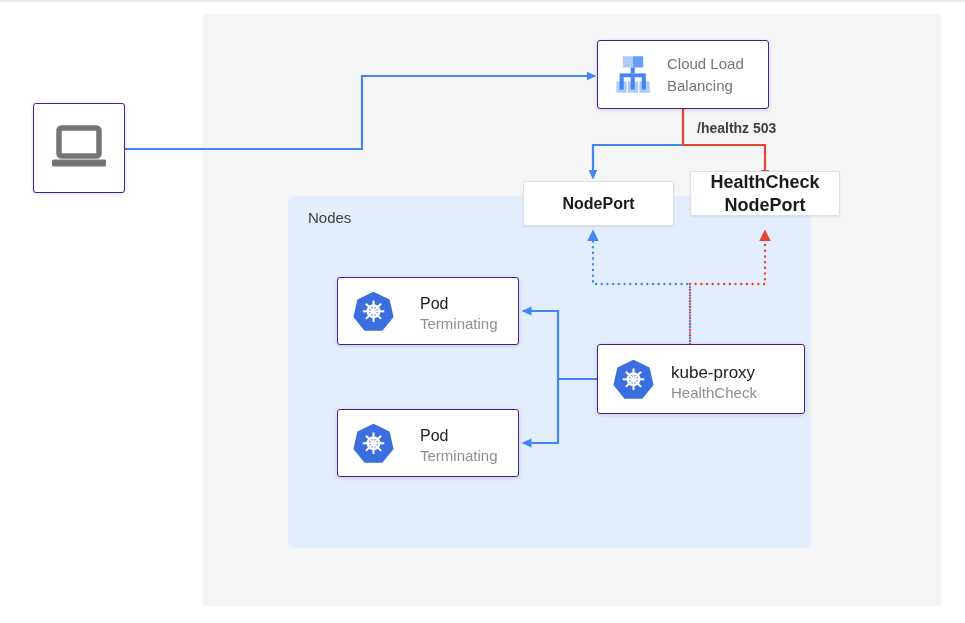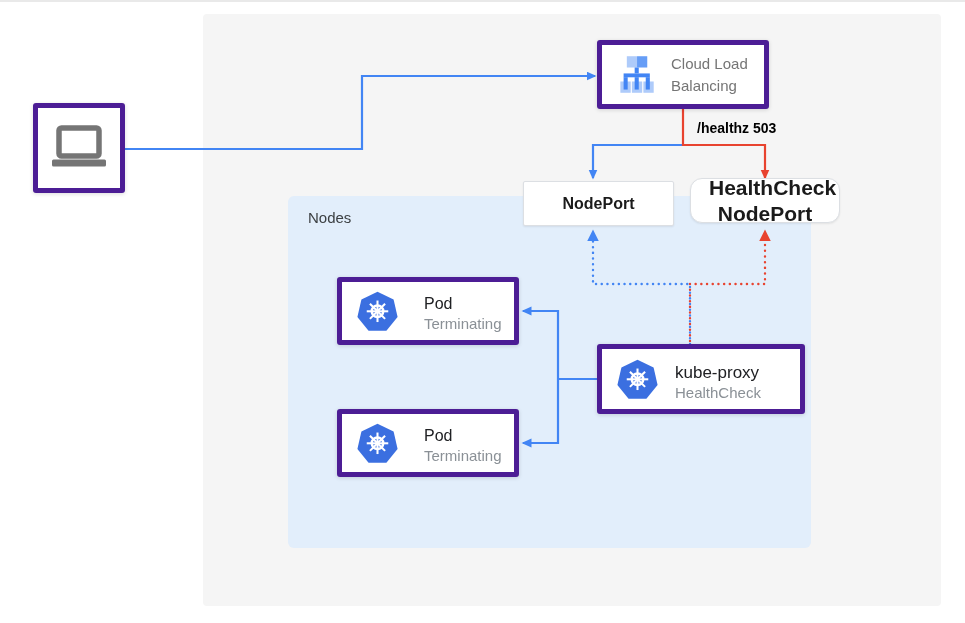--- a/index.html
+++ b/index.html
@@ -15,41 +15,41 @@
   }
   *{margin:0;padding:0;box-sizing:border-box;}
   html,body{background:#fff;}
   body{font-family:"Liberation Sans", sans-serif;}
   .canvas{position:relative;width:965px;height:623px;background:#fff;overflow:hidden;}
   .top-rule{position:absolute;left:0;top:0;width:965px;height:2px;background:#e9e9e9;}
   .panel-gray{position:absolute;left:203px;top:14px;width:738px;height:592px;background:var(--panel-bg);border-radius:4px;}
   .panel-nodes{position:absolute;left:288px;top:196px;width:523px;height:352px;background:var(--nodes-bg);border-radius:6px;}
   .nodes-label{padding:13px 0 0 20px;font-size:15px;color:#3c4043;}
   .connectors{position:absolute;left:0;top:0;width:965px;height:623px;pointer-events:none;}
-  .box{position:absolute;background:#fff;border:5px solid #4c1d95;border-radius:3px;
+  .box{position:absolute;background:#fff;border:1px solid #4c1d95;border-radius:3px;
        box-shadow:0 1px 4px rgba(0,0,0,0.14);display:flex;align-items:center;}
   .laptop-box{left:33px;top:103px;width:92px;height:90px;justify-content:center;}
   .clb-box{left:597px;top:40px;width:172px;height:69px;padding-left:13px;}
   .clb-label{margin-left:13px;width:92px;font-size:15px;line-height:1.42;color:#757575;}
   .port-box{position:absolute;background:#fff;border:1px solid #dcdfe3;border-radius:2px;
        box-shadow:0 1px 2px rgba(0,0,0,0.08);display:flex;align-items:center;justify-content:center;
        font-weight:bold;color:#1b1b1b;text-align:center;}
   .nodeport-box{left:523px;top:181px;width:151px;height:45px;font-size:16px;text-align:right;}
-  .hc-box{left:690px;top:178px;width:150px;height:45px;font-size:21px;line-height:1.23;border-radius:12px;}
+  .hc-box{left:690px;top:171px;width:150px;height:45px;font-size:18px;line-height:1.23;}
   .hc-box span{display:block;width:112px;}
   .pod-box{width:182px;height:68px;padding-left:15px;}
   .pod-box-1{left:337px;top:277px;}
   .pod-box-2{left:337px;top:409px;}
   .kp-box{left:597px;top:344px;width:208px;height:70px;padding-left:15px;}
   .node-text{margin-left:26px;}
   .kp-box .node-text{margin-left:17px;}
   .node-title{font-size:16px;color:#202124;line-height:1.25;margin-top:6px;}
   .kp-box .node-title{font-size:17px;}
   .node-sub{font-size:15px;color:#8a9096;line-height:1.3;}
-  .healthz{position:absolute;left:697px;top:120px;font-size:14px;font-weight:bold;color:#000000;}
+  .healthz{position:absolute;left:697px;top:120px;font-size:14px;font-weight:bold;color:#404040;}
   .ln-blue{stroke:var(--blue);fill:none;stroke-width:2.2px;}
   .ln-red{stroke:var(--red);fill:none;stroke-width:2.2px;}
   .dot-blue{stroke:var(--blue);fill:none;stroke-width:2.4px;stroke-dasharray:0.1 5.6;stroke-linecap:round;}
   .dot-red{stroke:var(--red);fill:none;stroke-width:2.4px;stroke-dasharray:0.1 5.6;stroke-linecap:round;stroke-dashoffset:2.8px;}
   .ah-blue{fill:var(--blue);}
   .ah-red{fill:var(--red);}
   .lb-light{fill:var(--icon-blue-light);}
   .lb-mid{fill:var(--icon-blue-mid);}
   .lb-dark{fill:var(--icon-blue-dark);}
   .k8s-hept{fill:var(--k8s-blue);}

